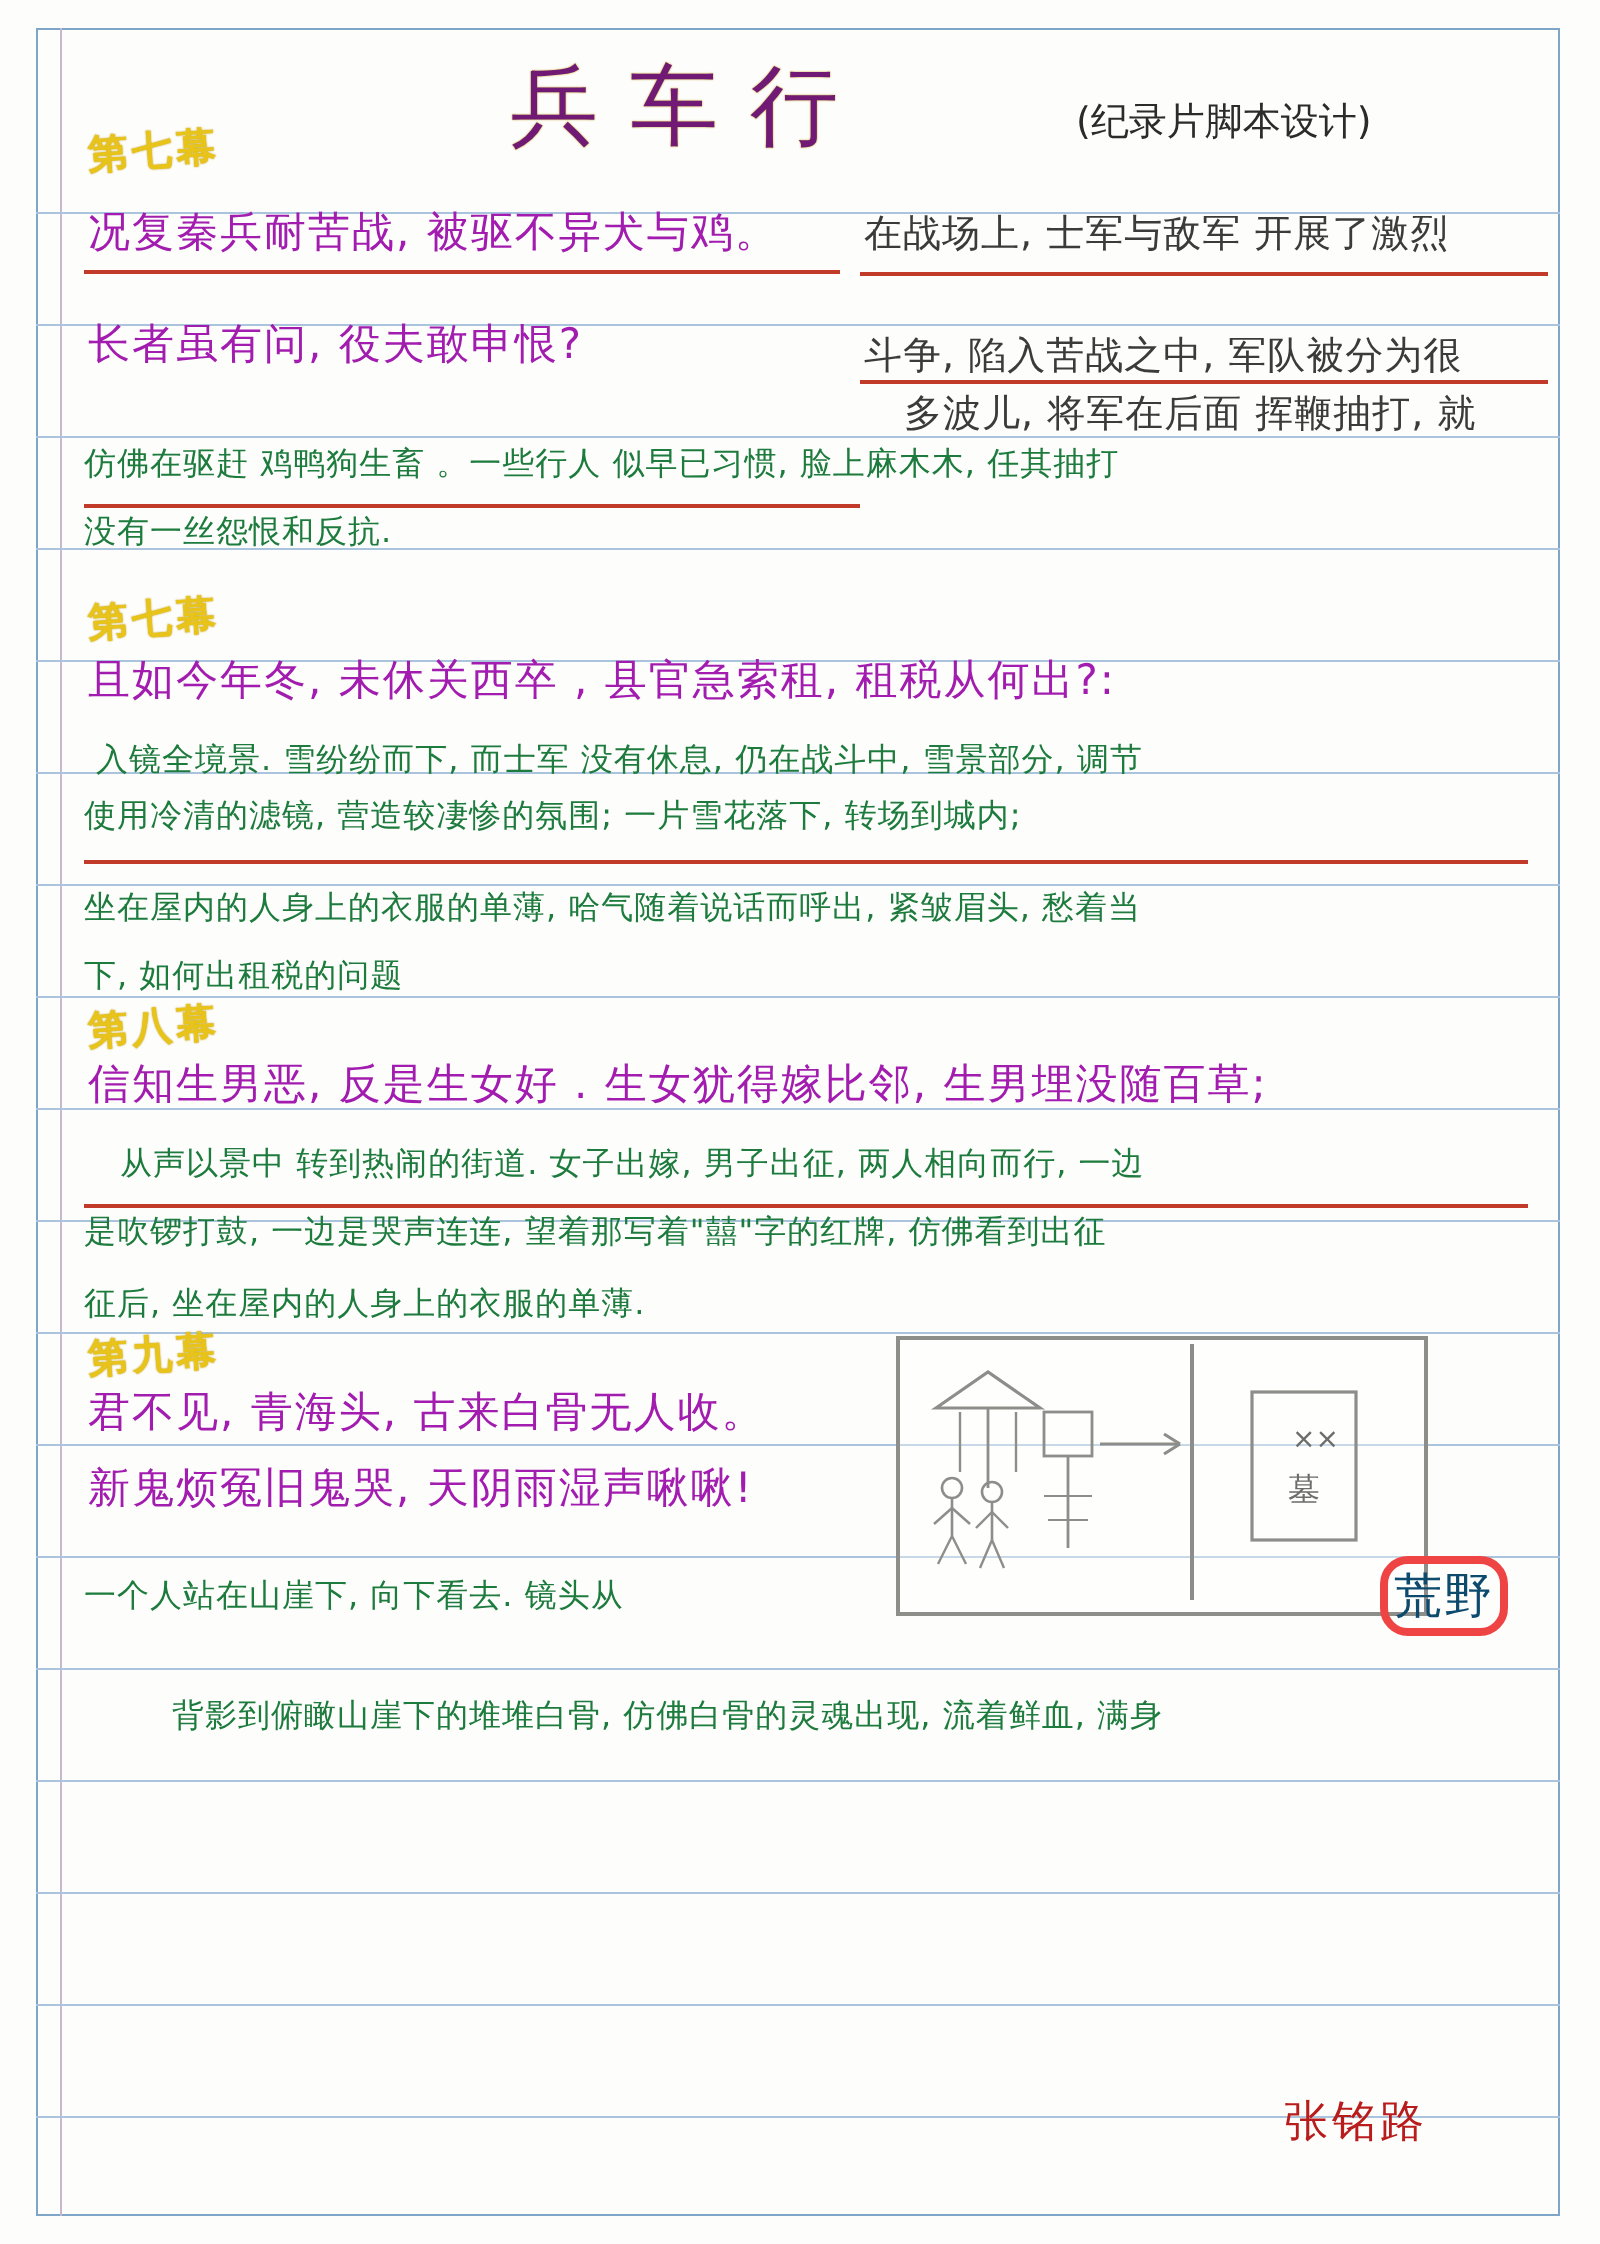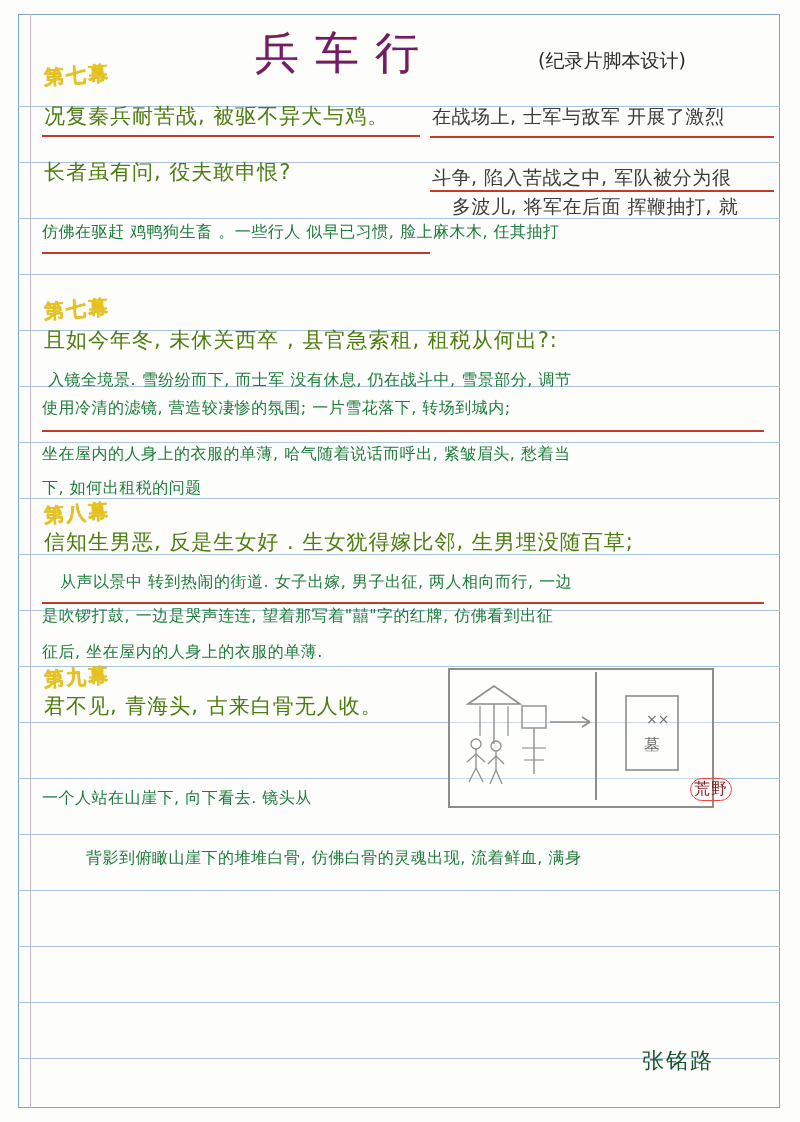--- a/index.html
+++ b/index.html
@@ -82,21 +82,21 @@
     position: absolute;
     font-size: 20px;
     color: #e8c31a;
     font-weight: bold;
     letter-spacing: 2px;
     text-shadow: 0 0 1px #b8960a;
     transform: rotate(-4deg);
   }
   .verse {
     font-size: 21px;
-    color: #4d7c0f;
+    color: #a21caf;
     letter-spacing: 1px;
   }
   .note-black {
     font-size: 19px;
     color: #3b3b3b;
     letter-spacing: 0.5px;
   }
   .note-green {
     font-size: 16px;
     color: #1d7b3d;
@@ -105,42 +105,42 @@
   .underline-red {
     position: absolute;
     height: 0;
     border-top: 2px solid #c23a2a;
   }
   .signature {
     position: absolute;
     right: 86px;
     top: 1046px;
     font-size: 22px;
-    color: #14532d;
+    color: #b91c1c;
     font-family: "DejaVu Serif", serif;
     letter-spacing: 2px;
   }
   
   .sketch {
     position: absolute;
     left: 448px;
     top: 668px;
     width: 262px;
     height: 136px;
     border: 2px solid #8d8d8a;
     background: rgba(255,255,255,0.35);
   }
   .sketch-label {
     position: absolute;
     left: 690px;
     top: 778px;
-    font-size: 16px;
-    color: #7f1d1d;
+    font-size: 24px;
+    color: #0c4a6e;
     letter-spacing: 1px;
-    border: 1px solid #ef4444;
+    border: 4px solid #ef4444;
     padding: 0 3px;
     border-radius: 14px;
   }
 </style>
 </head>
 <body>
 
 <div class="page">
 
   <div class="paper-frame"></div>
@@ -178,40 +178,42 @@
   <div class="hw verse" style="left:44px; top:158px;">长者虽有问, 役夫敢申恨?</div>
 
   <div class="hw note-black" style="left:432px; top:104px;">在战场上, 士军与敌军 开展了激烈</div>
   <div class="underline-red" style="left:430px; top:136px; width:344px;"></div>
   <div class="hw note-black" style="left:432px; top:148px;margin-top:17px;">斗争, 陷入苦战之中, 军队被分为很</div>
   <div class="underline-red" style="left:430px; top:190px; width:344px;"></div>
   <div class="hw note-black" style="left:452px; top:194px;">多波儿, 将军在后面 挥鞭抽打, 就</div>
 
   <div class="hw note-green" style="left:42px; top:222px;">仿佛在驱赶 鸡鸭狗生畜 。一些行人 似早已习惯, 脸上麻木木, 任其抽打</div>
   <div class="underline-red" style="left:42px; top:252px; width:388px;"></div>
+  <div class="hw note-green" style="left:42px; top:256px;">没有一丝怨恨和反抗.</div>
 
   <div class="scene-tag" style="left:44px; top:296px;">第七幕</div>
   <div class="hw verse" style="left:44px; top:326px;">且如今年冬, 未休关西卒 , 县官急索租, 租税从何出?:</div>
 
   <div class="hw note-green" style="left:48px; top:370px;">入镜全境景. 雪纷纷而下, 而士军 没有休息, 仍在战斗中, 雪景部分, 调节</div>
   <div class="hw note-green" style="left:42px; top:398px;">使用冷清的滤镜, 营造较凄惨的氛围; 一片雪花落下, 转场到城内;</div>
   <div class="underline-red" style="left:42px; top:430px; width:722px;"></div>
   <div class="hw note-green" style="left:42px; top:444px;">坐在屋内的人身上的衣服的单薄, 哈气随着说话而呼出, 紧皱眉头, 愁着当</div>
   <div class="hw note-green" style="left:42px; top:478px;">下, 如何出租税的问题</div>
 
   <div class="scene-tag" style="left:44px; top:500px;">第八幕</div>
   <div class="hw verse" style="left:44px; top:528px;">信知生男恶, 反是生女好 . 生女犹得嫁比邻, 生男埋没随百草;</div>
 
   <div class="hw note-green" style="left:60px; top:572px;">从声以景中 转到热闹的街道. 女子出嫁, 男子出征, 两人相向而行, 一边</div>
   <div class="underline-red" style="left:42px; top:602px; width:722px;"></div>
   <div class="hw note-green" style="left:42px; top:606px;">是吹锣打鼓, 一边是哭声连连, 望着那写着"囍"字的红牌, 仿佛看到出征</div>
   <div class="hw note-green" style="left:42px; top:642px;">征后, 坐在屋内的人身上的衣服的单薄.</div>
 
   <div class="scene-tag" style="left:44px; top:664px;">第九幕</div>
   <div class="hw verse" style="left:44px; top:692px;">君不见, 青海头, 古来白骨无人收。</div>
+  <div class="hw verse" style="left:44px; top:730px;">新鬼烦冤旧鬼哭, 天阴雨湿声啾啾!</div>
 
   <div class="hw note-green" style="left:42px; top:788px;">一个人站在山崖下, 向下看去. 镜头从</div>
   <div class="hw note-green" style="left:42px; top:848px;margin-left:44px;">背影到俯瞰山崖下的堆堆白骨, 仿佛白骨的灵魂出现, 流着鲜血, 满身</div>
 
   <div class="sketch">
     <svg width="258" height="132" viewBox="0 0 258 132">
 
       <line x1="146" y1="2" x2="146" y2="130" stroke="#8d8d8a" stroke-width="2" fill="none"></line>
 
       <path d="M18 34 L44 16 L70 34 Z" stroke="#8d8d8a" stroke-width="1.6" fill="none"></path>

